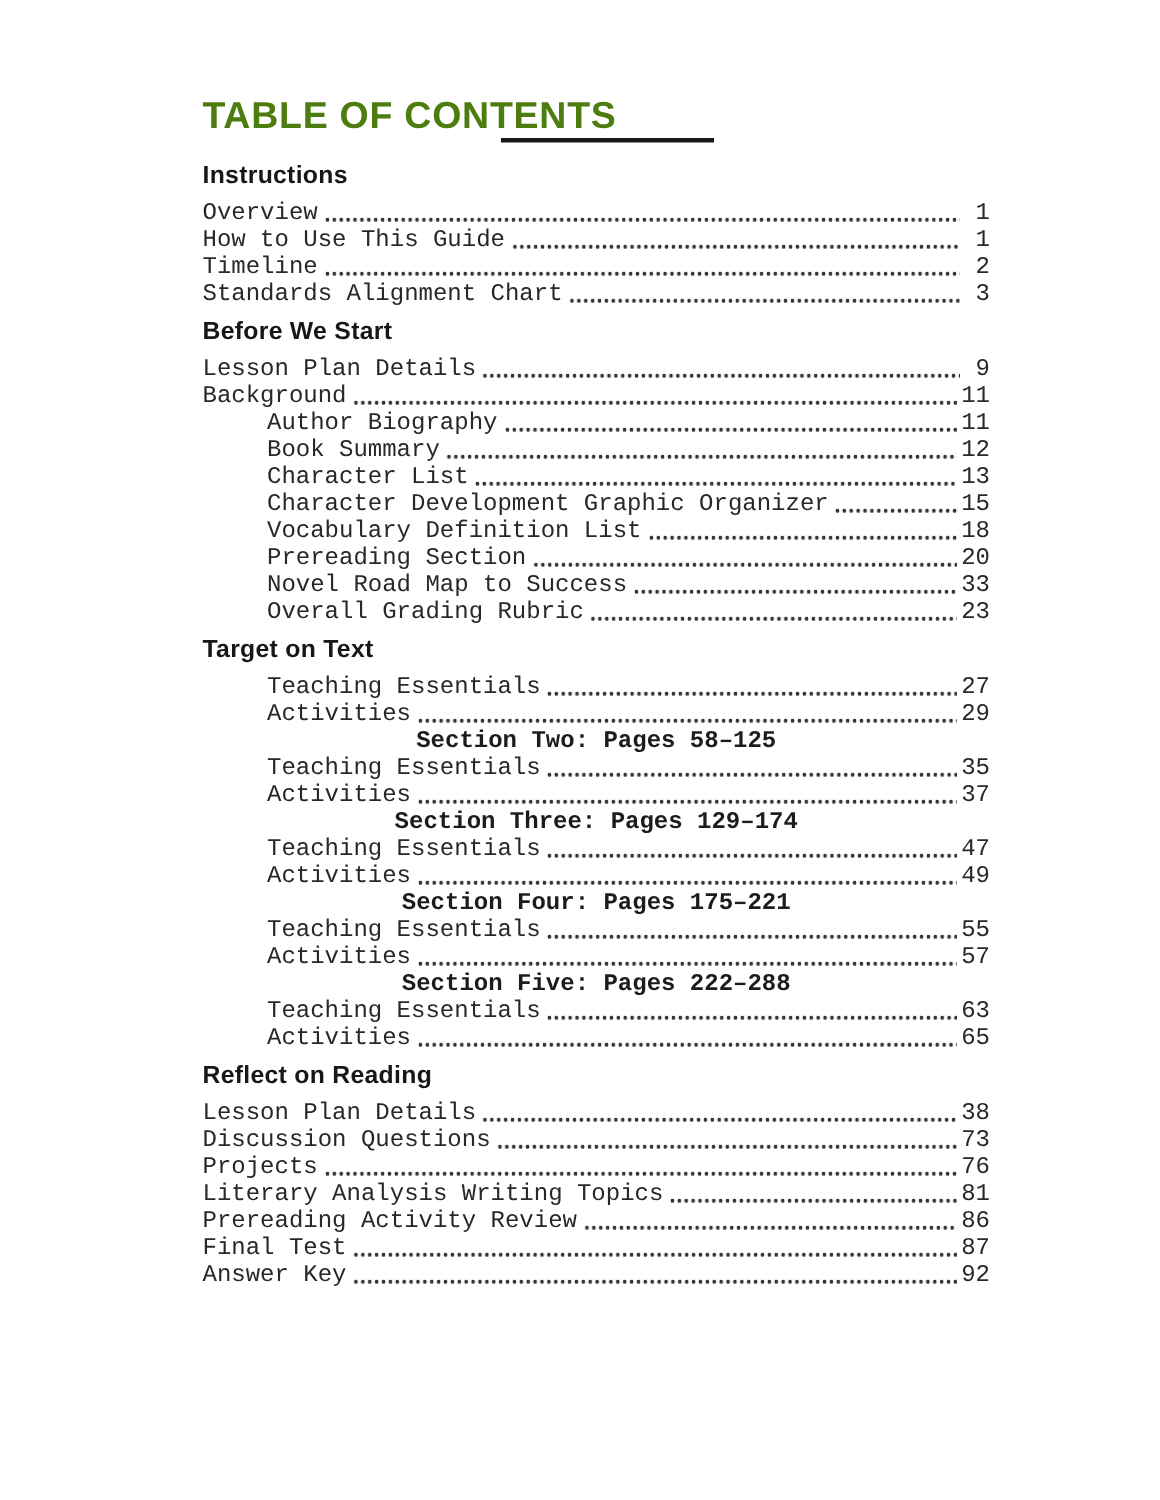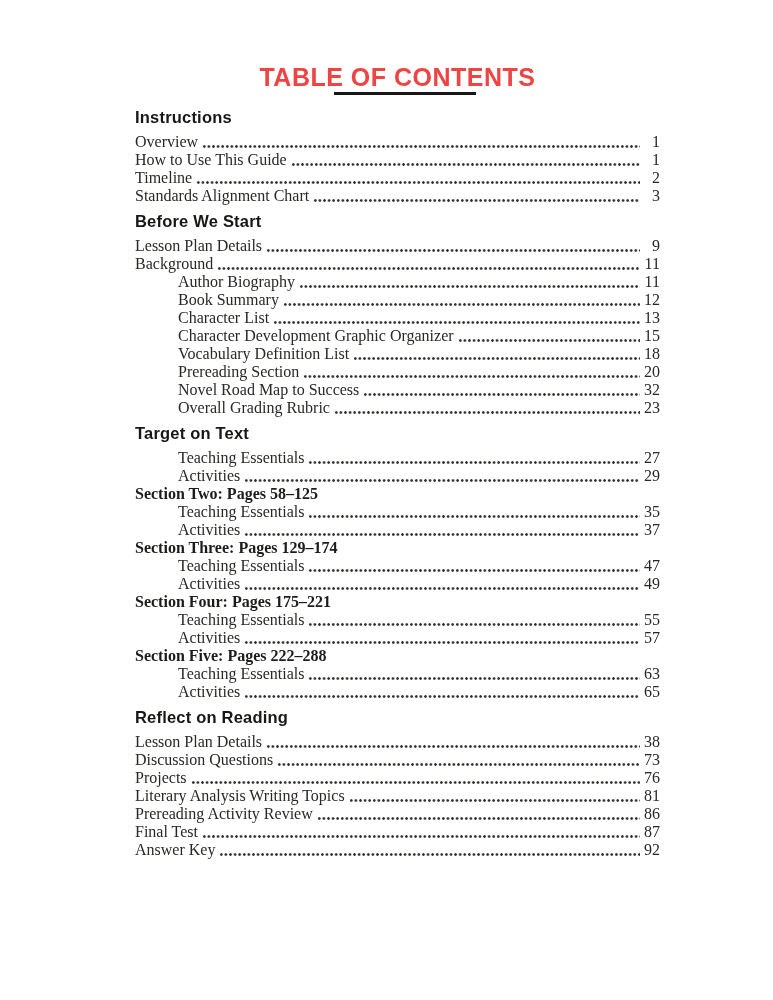--- a/index.html
+++ b/index.html
@@ -11,27 +11,26 @@
     position: relative;
     width: 773px;
     height: 1000px;
     background: #ffffff;
     box-sizing: border-box;
     padding: 64px 113px 0 135px;
     overflow: hidden;
   }
   .title {
     margin: 0;
-    text-align: center;
     font-family: "Liberation Sans", sans-serif;
     font-weight: bold;
     font-size: 25px;
     line-height: 26px;
     letter-spacing: 0.5px;
-    color: #ef4444;
+    color: #4d7c0f;
   }
   .title-underline {
     width: 142px;
     height: 2.5px;
     background: #181715;
     margin: 2px auto 0;
     transform: translateX(7px);
   }
   .section-heading {
     margin: 7px 0 7px;
@@ -41,26 +40,27 @@
     line-height: 18px;
     letter-spacing: 0.2px;
     color: #181715;
   }
   .toc-section:first-child .section-heading {
     margin-top: 13px;
   }
   .toc-row {
     display: flex;
     align-items: baseline;
-    font-family: Liberation Serif, serif;
+    font-family: Liberation Mono, monospace;
     font-size: 16px;
     line-height: 18px;
     height: 18px;
     color: #2a2825;
     white-space: nowrap;
+    justify-content: center;
   }
   .toc-row.indent {
     padding-left: 43px;
   }
   .toc-row.bold .entry-label {
     font-weight: bold;
     color: #1d1c1a;
   }
   .entry-label {
     flex: 0 0 auto;
@@ -163,21 +163,21 @@
 
   <div class="toc-row indent">
     <span class="entry-label">Prereading Section</span>
     <span class="leader"></span>
     <span class="entry-page">20</span>
   </div>
 
   <div class="toc-row indent">
     <span class="entry-label">Novel Road Map to Success</span>
     <span class="leader"></span>
-    <span class="entry-page">32</span>
+    <span class="entry-page">33</span>
   </div>
 
   <div class="toc-row indent">
     <span class="entry-label">Overall Grading Rubric</span>
     <span class="leader"></span>
     <span class="entry-page">23</span>
   </div>
 </div>
   </section>
 

